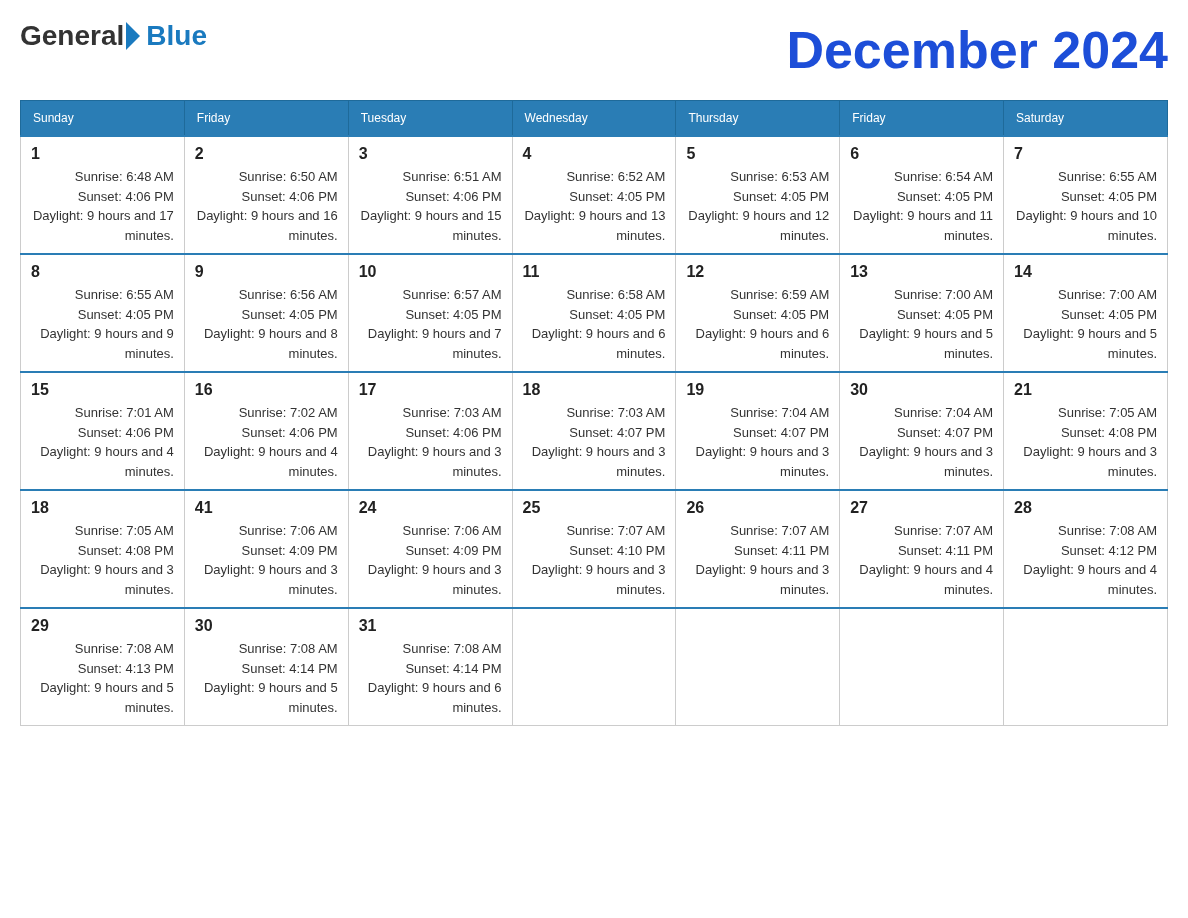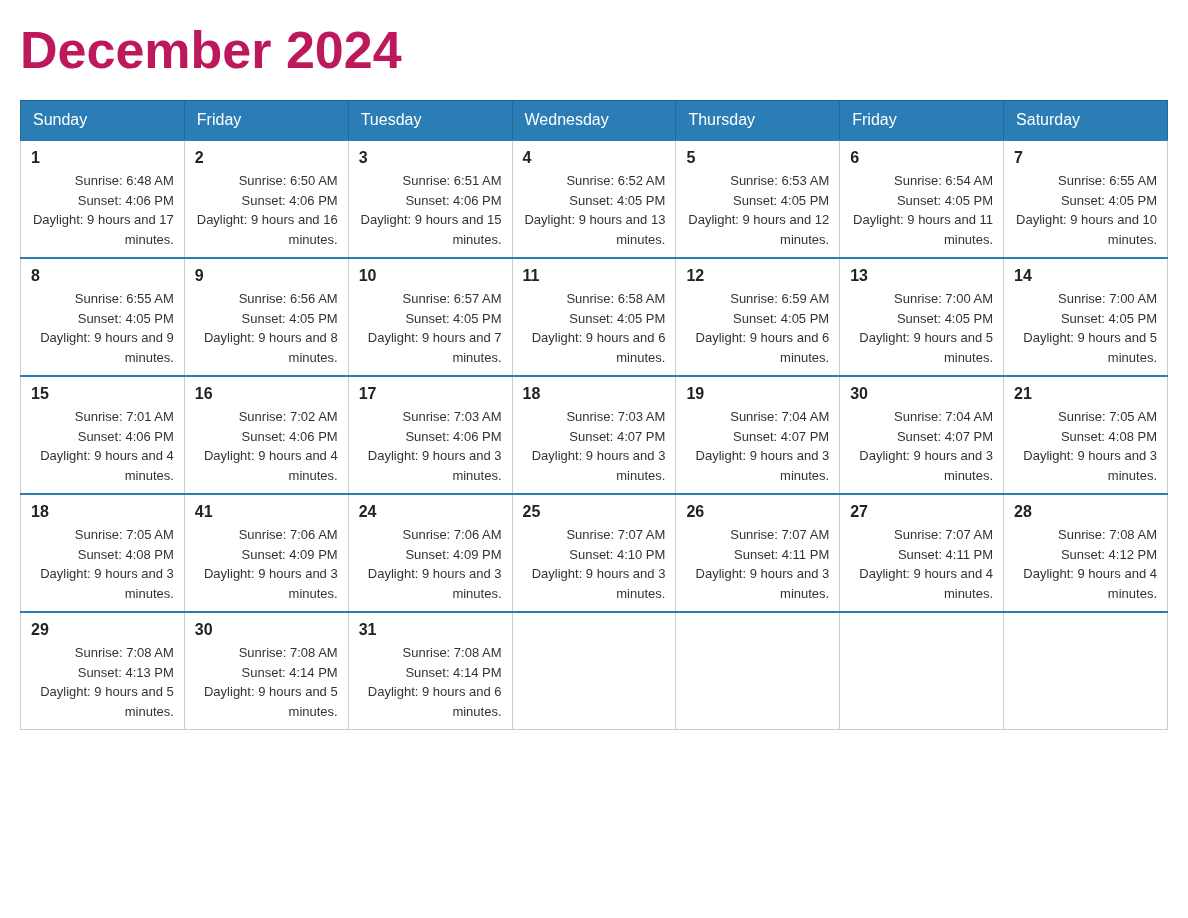--- a/index.html
+++ b/index.html
@@ -44,38 +44,38 @@
       font-weight: bold;
       color: #1a7abf;
       margin-left: 6px;
     }
     .title-section {
       text-align: right;
     }
     .month-title {
       font-size: 52px;
       font-weight: bold;
-      color: #be185d;
+      color: #1d4ed8;
     }
     .location {
       font-size: 22px;
       color: #555;
       margin-top: 4px;
     }
     .calendar-table {
       width: 100%;
       border-collapse: collapse;
       border: 1px solid #ccc;
     }
     .calendar-table th {
       background-color: #2a7db5;
       color: #fff;
       padding: 10px 12px;
       text-align: left;
-      font-size: 16px;
+      font-size: 12px;
       font-weight: normal;
       border: 1px solid #1e6a9a;
     }
     .calendar-table td {
       vertical-align: top;
       padding: 8px 10px;
       border: 1px solid #ccc;
       width: 14.28%;
       background: #fff;
     }
@@ -96,20 +96,27 @@
       background: #fff;
     }
     .week-row td {
       border-top: 2px solid #2a7db5;
     }
   </style>
 </head>
 <body>
 
 <div class="header-section">
+  <div class="logo">
+    <div class="logo-text">
+      <span class="logo-general">General</span>
+      <span class="logo-arrow"></span>
+      <span class="logo-blue">Blue</span>
+    </div>
+  </div>
   <div class="title-section">
     <div class="month-title">December 2024</div>
   </div>
 </div>
 
 <table class="calendar-table">
   <thead>
     <tr>
       <th>Sunday</th>
       <th>Friday</th>

